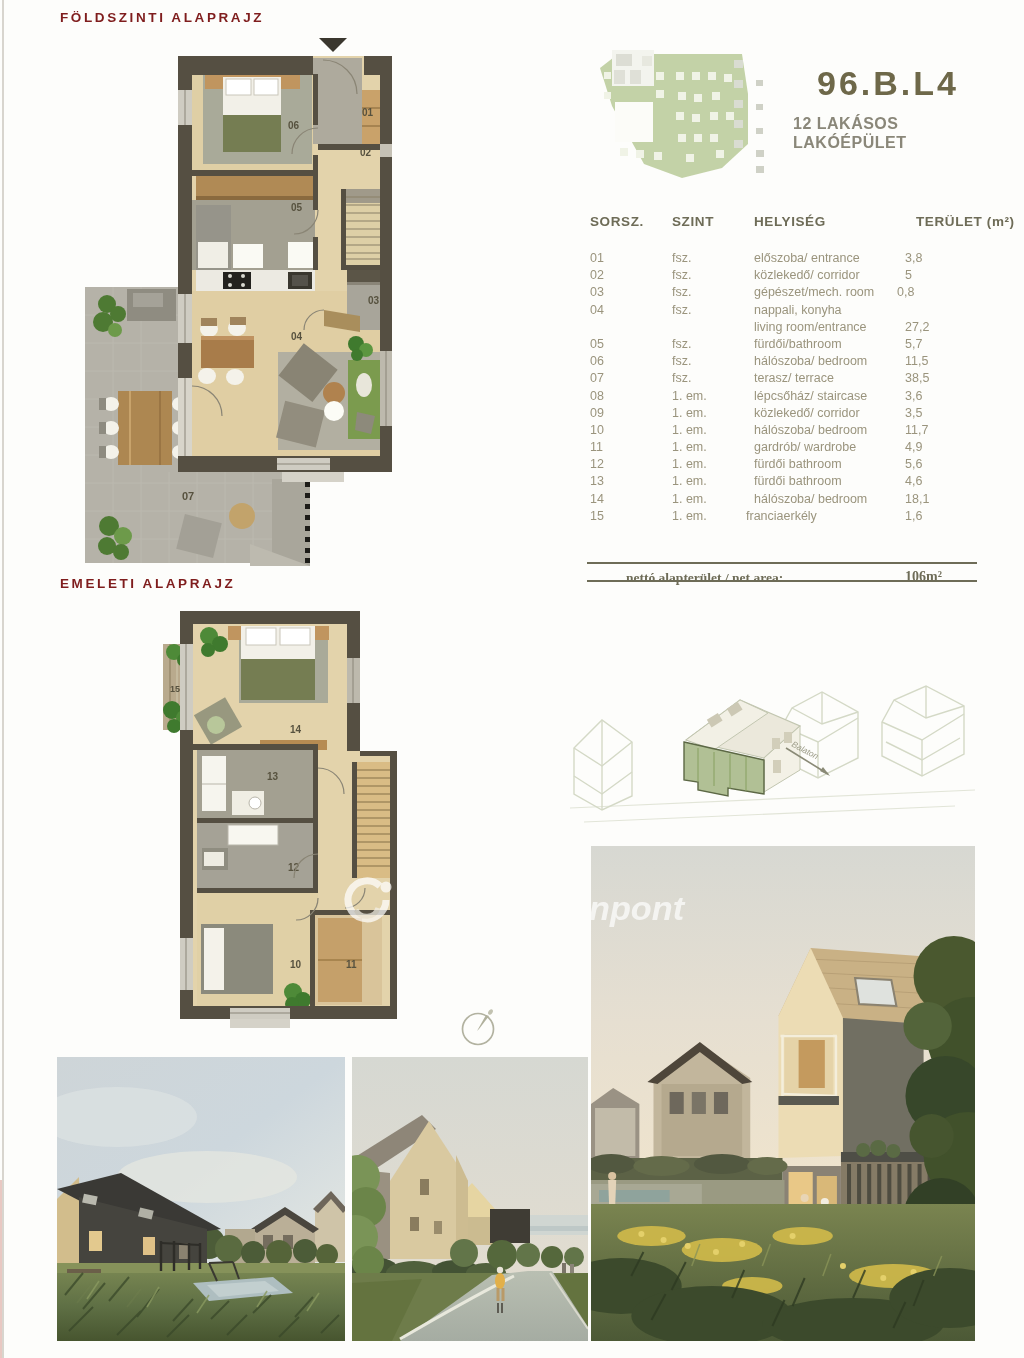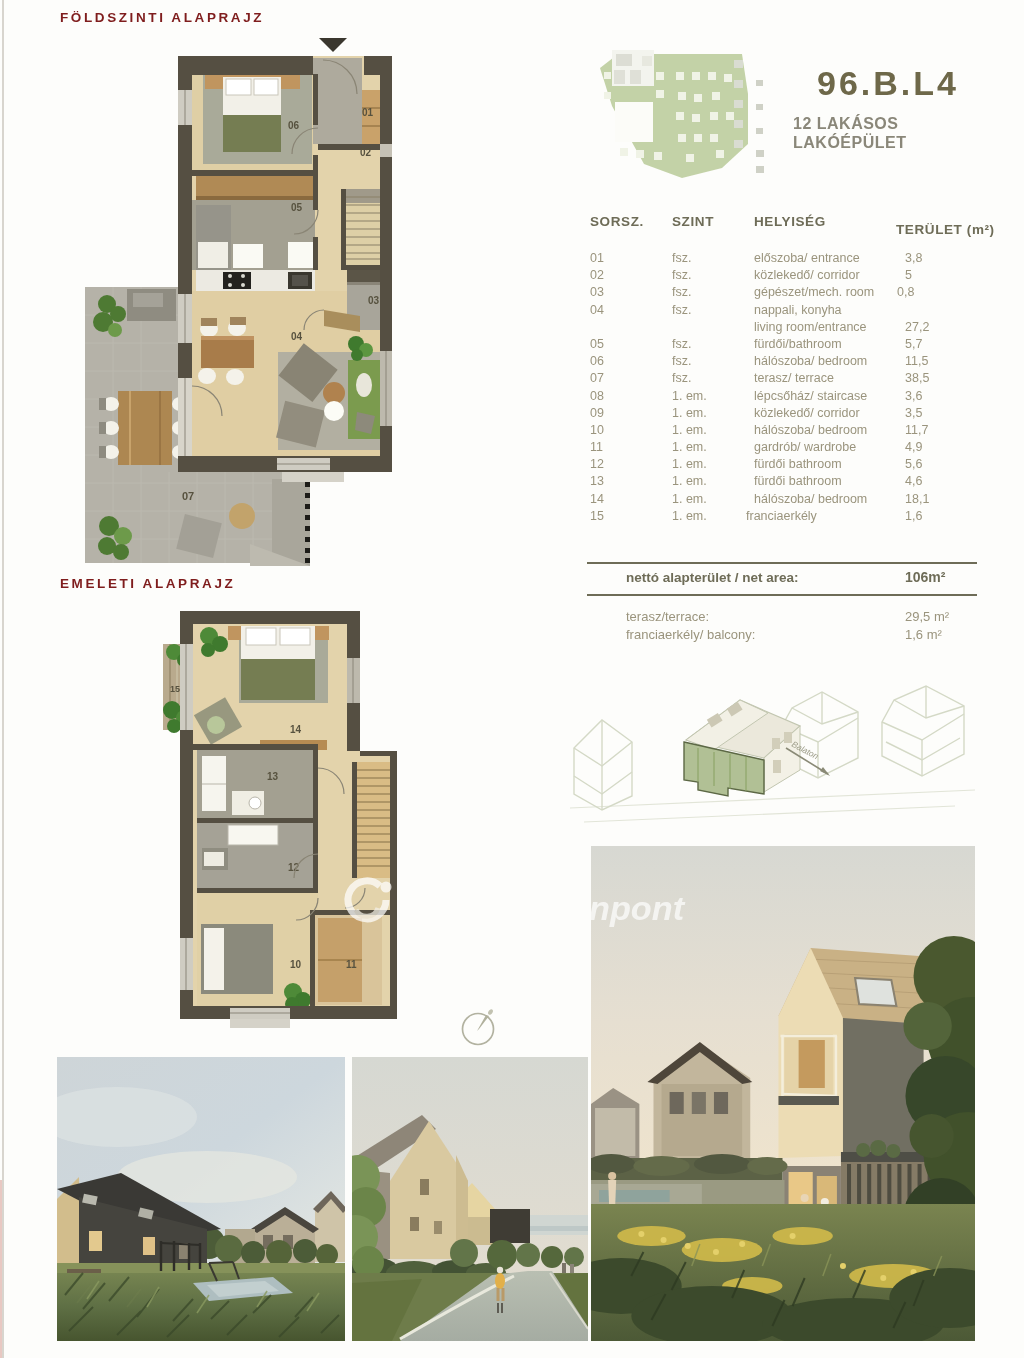--- a/index.html
+++ b/index.html
@@ -466,21 +466,21 @@
 <div class="abs" style="left:793px;top:64px;color:#6e6849;font-size:34px;font-weight:bold;letter-spacing:3px;margin-left:24px;">96.B.L4</div>
 
 <div class="abs" style="left:793px;top:114px;color:#8a8779;font-size:16px;font-weight:bold;letter-spacing:0.5px;line-height:19px;">12 LAKÁSOS<br>LAKÓÉPÜLET</div>
 
 <div class="abs" id="table-slot" style="left:590px;top:214px;width:440px;">
 
   <div style="position:relative;height:36px;color:#6e6c57;font-weight:bold;font-size:13.5px;letter-spacing:0.6px;">
     <span class="abs" style="left:0;">SORSZ.</span>
     <span class="abs" style="left:82px;">SZINT</span>
     <span class="abs" style="left:164px;">HELYISÉG</span>
-    <span class="abs" style="left:306px;margin-top:8px;">TERÜLET (m²)</span>
+    <span class="abs" style="left:326px;">TERÜLET (m²)</span>
   </div>
 
   <div id="rows" style="position:relative;color:#9a947d;font-size:12.5px;line-height:17.2px;">
 <div style="position:relative;height:17.2px;">
         <span class="abs" style="left:0;">01</span>
         <span class="abs" style="left:82px;">fsz.</span>
         <span class="abs" style="left:164px;">előszoba/ entrance</span>
         <span class="abs" style="left:315px;">3,8</span>
       </div>
 <div style="position:relative;height:17.2px;">
@@ -570,33 +570,27 @@
         <span class="abs" style="left:156px;">franciaerkély</span>
         <span class="abs" style="left:315px;">1,6</span>
       </div>
   </div>
 </div>
 
 <div class="abs" id="netarea-slot" style="left:587px;top:562px;width:390px;">
 
   <div style="height:2px;background:#6e6c57;"></div>
 
-  <div style="position:relative;height:30px;">
+  <div style="position:relative;height:16px;font-family:Liberation Serif, serif;">
     <span class="abs" style="left:39px;top:6px;color:#6e6c57;font-weight:bold;font-size:13.5px;">nettó alapterület / net area:</span>
     <span class="abs" style="left:318px;top:5px;color:#6e6c57;font-weight:bold;font-size:14px;">106m²</span>
   </div>
 
   <div style="height:2px;background:#6e6c57;"></div>
 
-  <div style="position:relative;height:50px;color:#9a947d;font-size:13px;">
-    <span class="abs" style="left:39px;top:13px;">terasz/terrace:</span>
-    <span class="abs" style="left:318px;top:13px;">29,5 m²</span>
-    <span class="abs" style="left:39px;top:31px;">franciaerkély/ balcony:</span>
-    <span class="abs" style="left:318px;top:31px;">1,6 m²</span>
-  </div>
 </div>
 
 <div class="abs" id="sketch-slot" style="left:570px;top:678px;width:410px;height:155px;">
 <svg width="410" height="155" viewBox="0 0 410 155" xmlns="http://www.w3.org/2000/svg">
 
   <g stroke="#e2e5d8" stroke-width="1.2" fill="none">
     <line x1="0" y1="130" x2="405" y2="112"></line>
     <line x1="14" y1="144" x2="385" y2="128"></line>
   </g>
 

